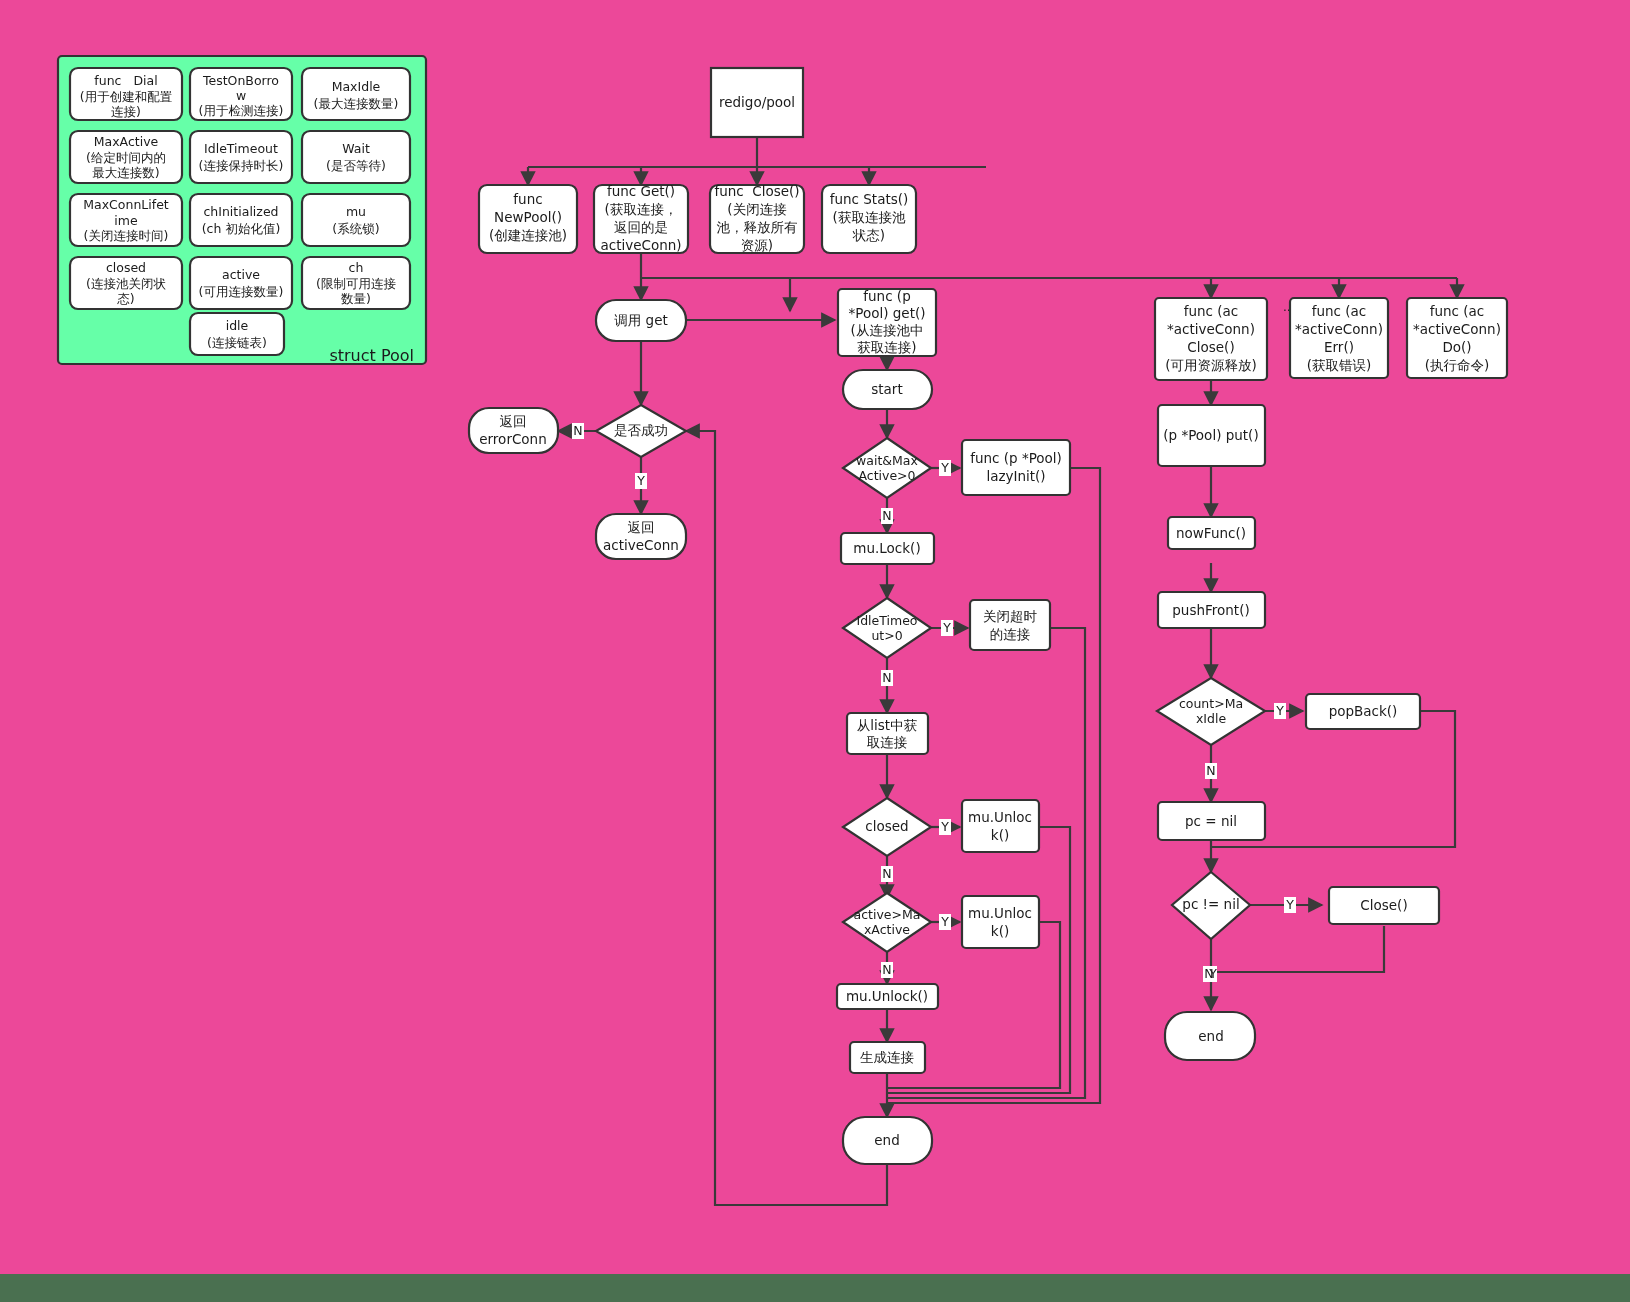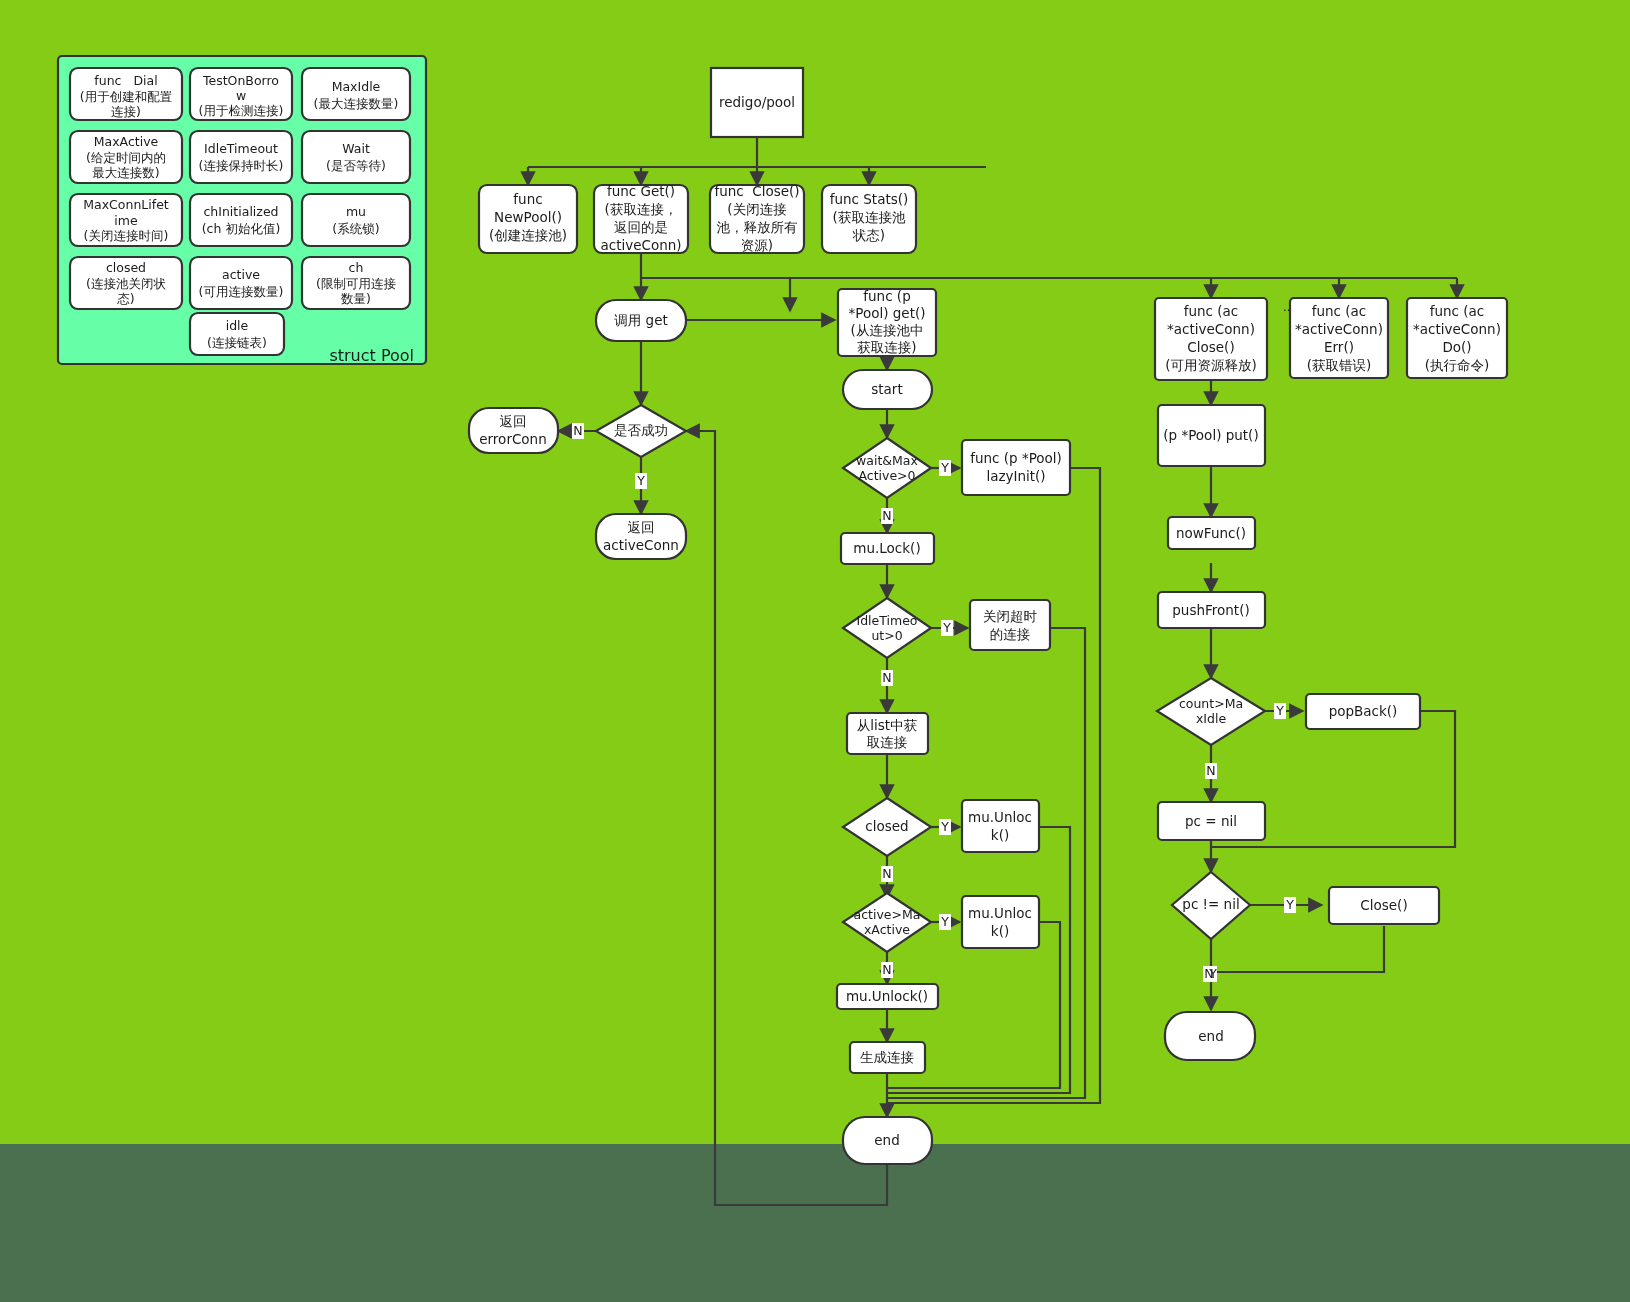--- a/index.html
+++ b/index.html
@@ -10,22 +10,22 @@
   }
   body {
     width: 1630px;
     height: 1302px;
     font-family: "DejaVu Sans", "Liberation Sans", sans-serif;
     overflow: hidden;
   }
   #canvas {
     position: relative;
     width: 1630px;
-    height: 1144px;
-    background: #84cc16;
+    height: 1274px;
+    background: #ec4899;
     text-decoration: underline;
   }
   svg#diagram {
     position: absolute;
     top: 0; left: 0;
     width: 1630px;
     height: 1302px;
     display: block;
   }
   .node-rect, .node-round, .node-diamond {

